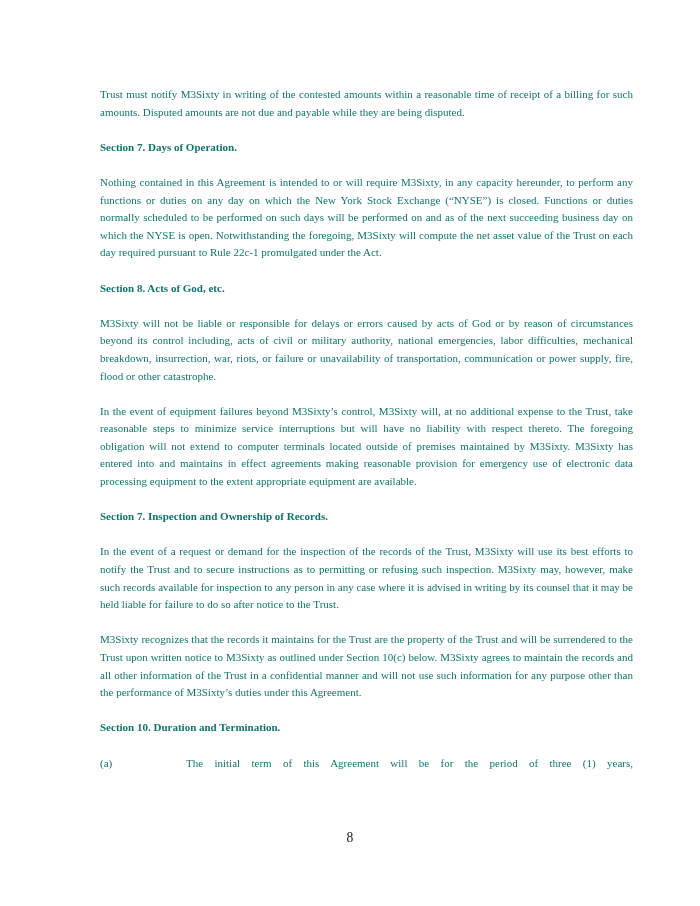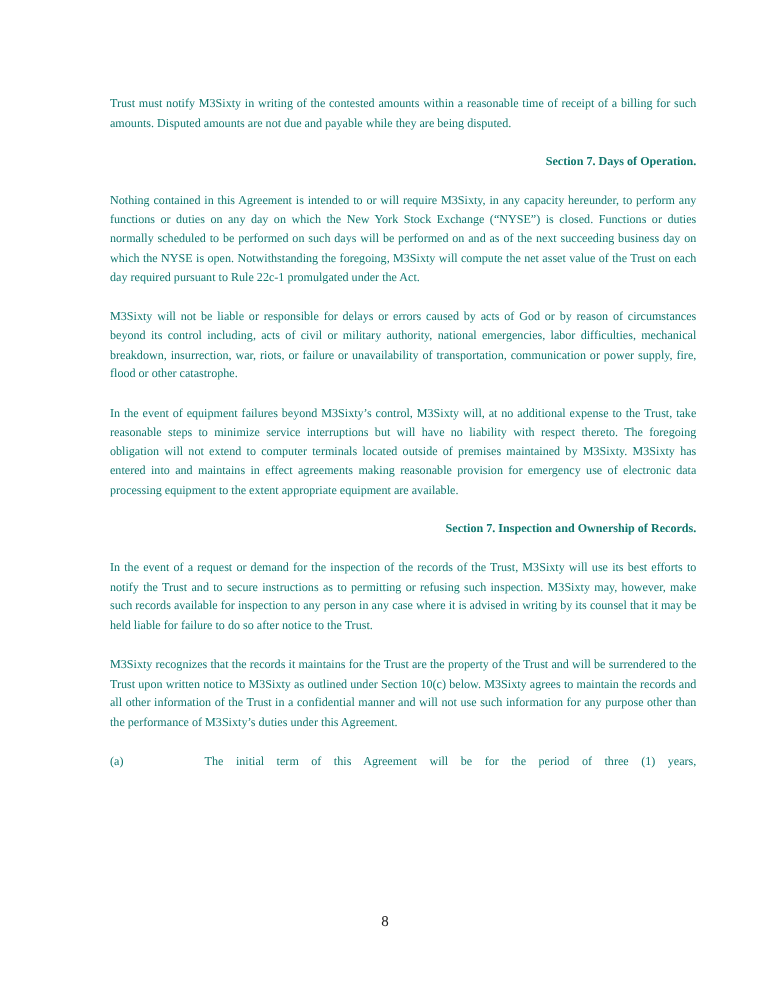--- a/index.html
+++ b/index.html
@@ -4,46 +4,48 @@
 <style>
   html, body { margin: 0; padding: 0; background: #ffffff; }
   body { width: 700px; height: 906px; position: relative; overflow: hidden; }
   .page {
     position: absolute; left: 84px; top: 86px; width: 533px;
     font-family: "Liberation Serif", serif; font-size: 11px; line-height: 17.6px;
     color: #0f766e;
     margin-left: 16px;
   }
   .para { margin: 0 0 17.6px 0; text-align: justify; text-align-last: left; }
-  .heading { margin: 0 0 17.6px 0; text-align: right; font-weight: bold; }
+  .heading { margin: 0 0 17.6px 0; text-align: left; font-weight: bold; }
   .sub { display: flex; }
   .sub-label { width: 86px; flex: none; }
   .sub-text { flex: 1; text-align: justify; }
   .sub-block { text-align: justify; }
   .pagenum {
     position: absolute; left: 0; width: 700px; top: 830px; text-align: center;
     font-family: "Liberation Serif", serif; font-size: 13.6px; color: #1a1a1a;
   }
 </style>
 </head>
 <body>
 
 <div class="page">
   <p class="para">Trust must notify M3Sixty in writing of the contested amounts within a reasonable time of receipt of a billing for such amounts.  Disputed amounts are not due and payable while they are being disputed.</p>
 
   <p class="heading">Section 7.  Days of Operation.</p>
   <p class="para">Nothing contained in this Agreement is intended to or will require M3Sixty, in any capacity hereunder, to perform any functions or duties on any day on which the New York Stock Exchange (“NYSE”) is closed.  Functions or duties normally scheduled to be performed on such days will be performed on and as of the next succeeding business day on which the NYSE is open.  Notwithstanding the foregoing, M3Sixty will compute the net asset value of the Trust on each day required pursuant to Rule 22c-1 promulgated under the Act.</p>
 
+  <p class="heading">Section 8.  Acts of God, etc.</p>
   <p class="para">M3Sixty will not be liable or responsible for delays or errors caused by acts of God or by reason of circumstances beyond its control including, acts of civil or military authority, national emergencies, labor difficulties, mechanical breakdown, insurrection, war, riots, or failure or unavailability of transportation, communication or power supply, fire, flood or other catastrophe.</p>
   <p class="para">In the event of equipment failures beyond M3Sixty’s control, M3Sixty will, at no additional expense to the Trust, take reasonable steps to minimize service interruptions but will have no liability with respect thereto.  The foregoing obligation will not extend to computer terminals located outside of premises maintained by M3Sixty.  M3Sixty has entered into and maintains in effect agreements making reasonable provision for emergency use of electronic data processing equipment to the extent appropriate equipment are available.</p>
 
   <p class="heading">Section 7.  Inspection and Ownership of Records.</p>
   <p class="para">In the event of a request or demand for the inspection of the records of the Trust, M3Sixty will use its best efforts to notify the Trust and to secure instructions as to permitting or refusing such inspection.  M3Sixty may, however, make such records available for inspection to any person in any case where it is advised in writing by its counsel that it may be held liable for failure to do so after notice to the Trust.</p>
   <p class="para">M3Sixty recognizes that the records it maintains for the Trust are the property of the Trust and will be surrendered to the Trust upon written notice to M3Sixty as outlined under Section 10(c) below.  M3Sixty agrees to maintain the records and all other information of the Trust in a confidential manner and will not use such information for any purpose other than the performance of M3Sixty’s duties under this Agreement.</p>
 
+  <p class="heading">Section 10.  Duration and Termination.</p>
   <div>
     <div class="sub">
       <span class="sub-label">(a)</span>
       <span class="sub-text" style="text-align-last: justify;">The initial term of this Agreement will be for the period of three (1) years,</span>
     </div>
   </div>
 </div>
 
 <div class="pagenum">8</div>
 

